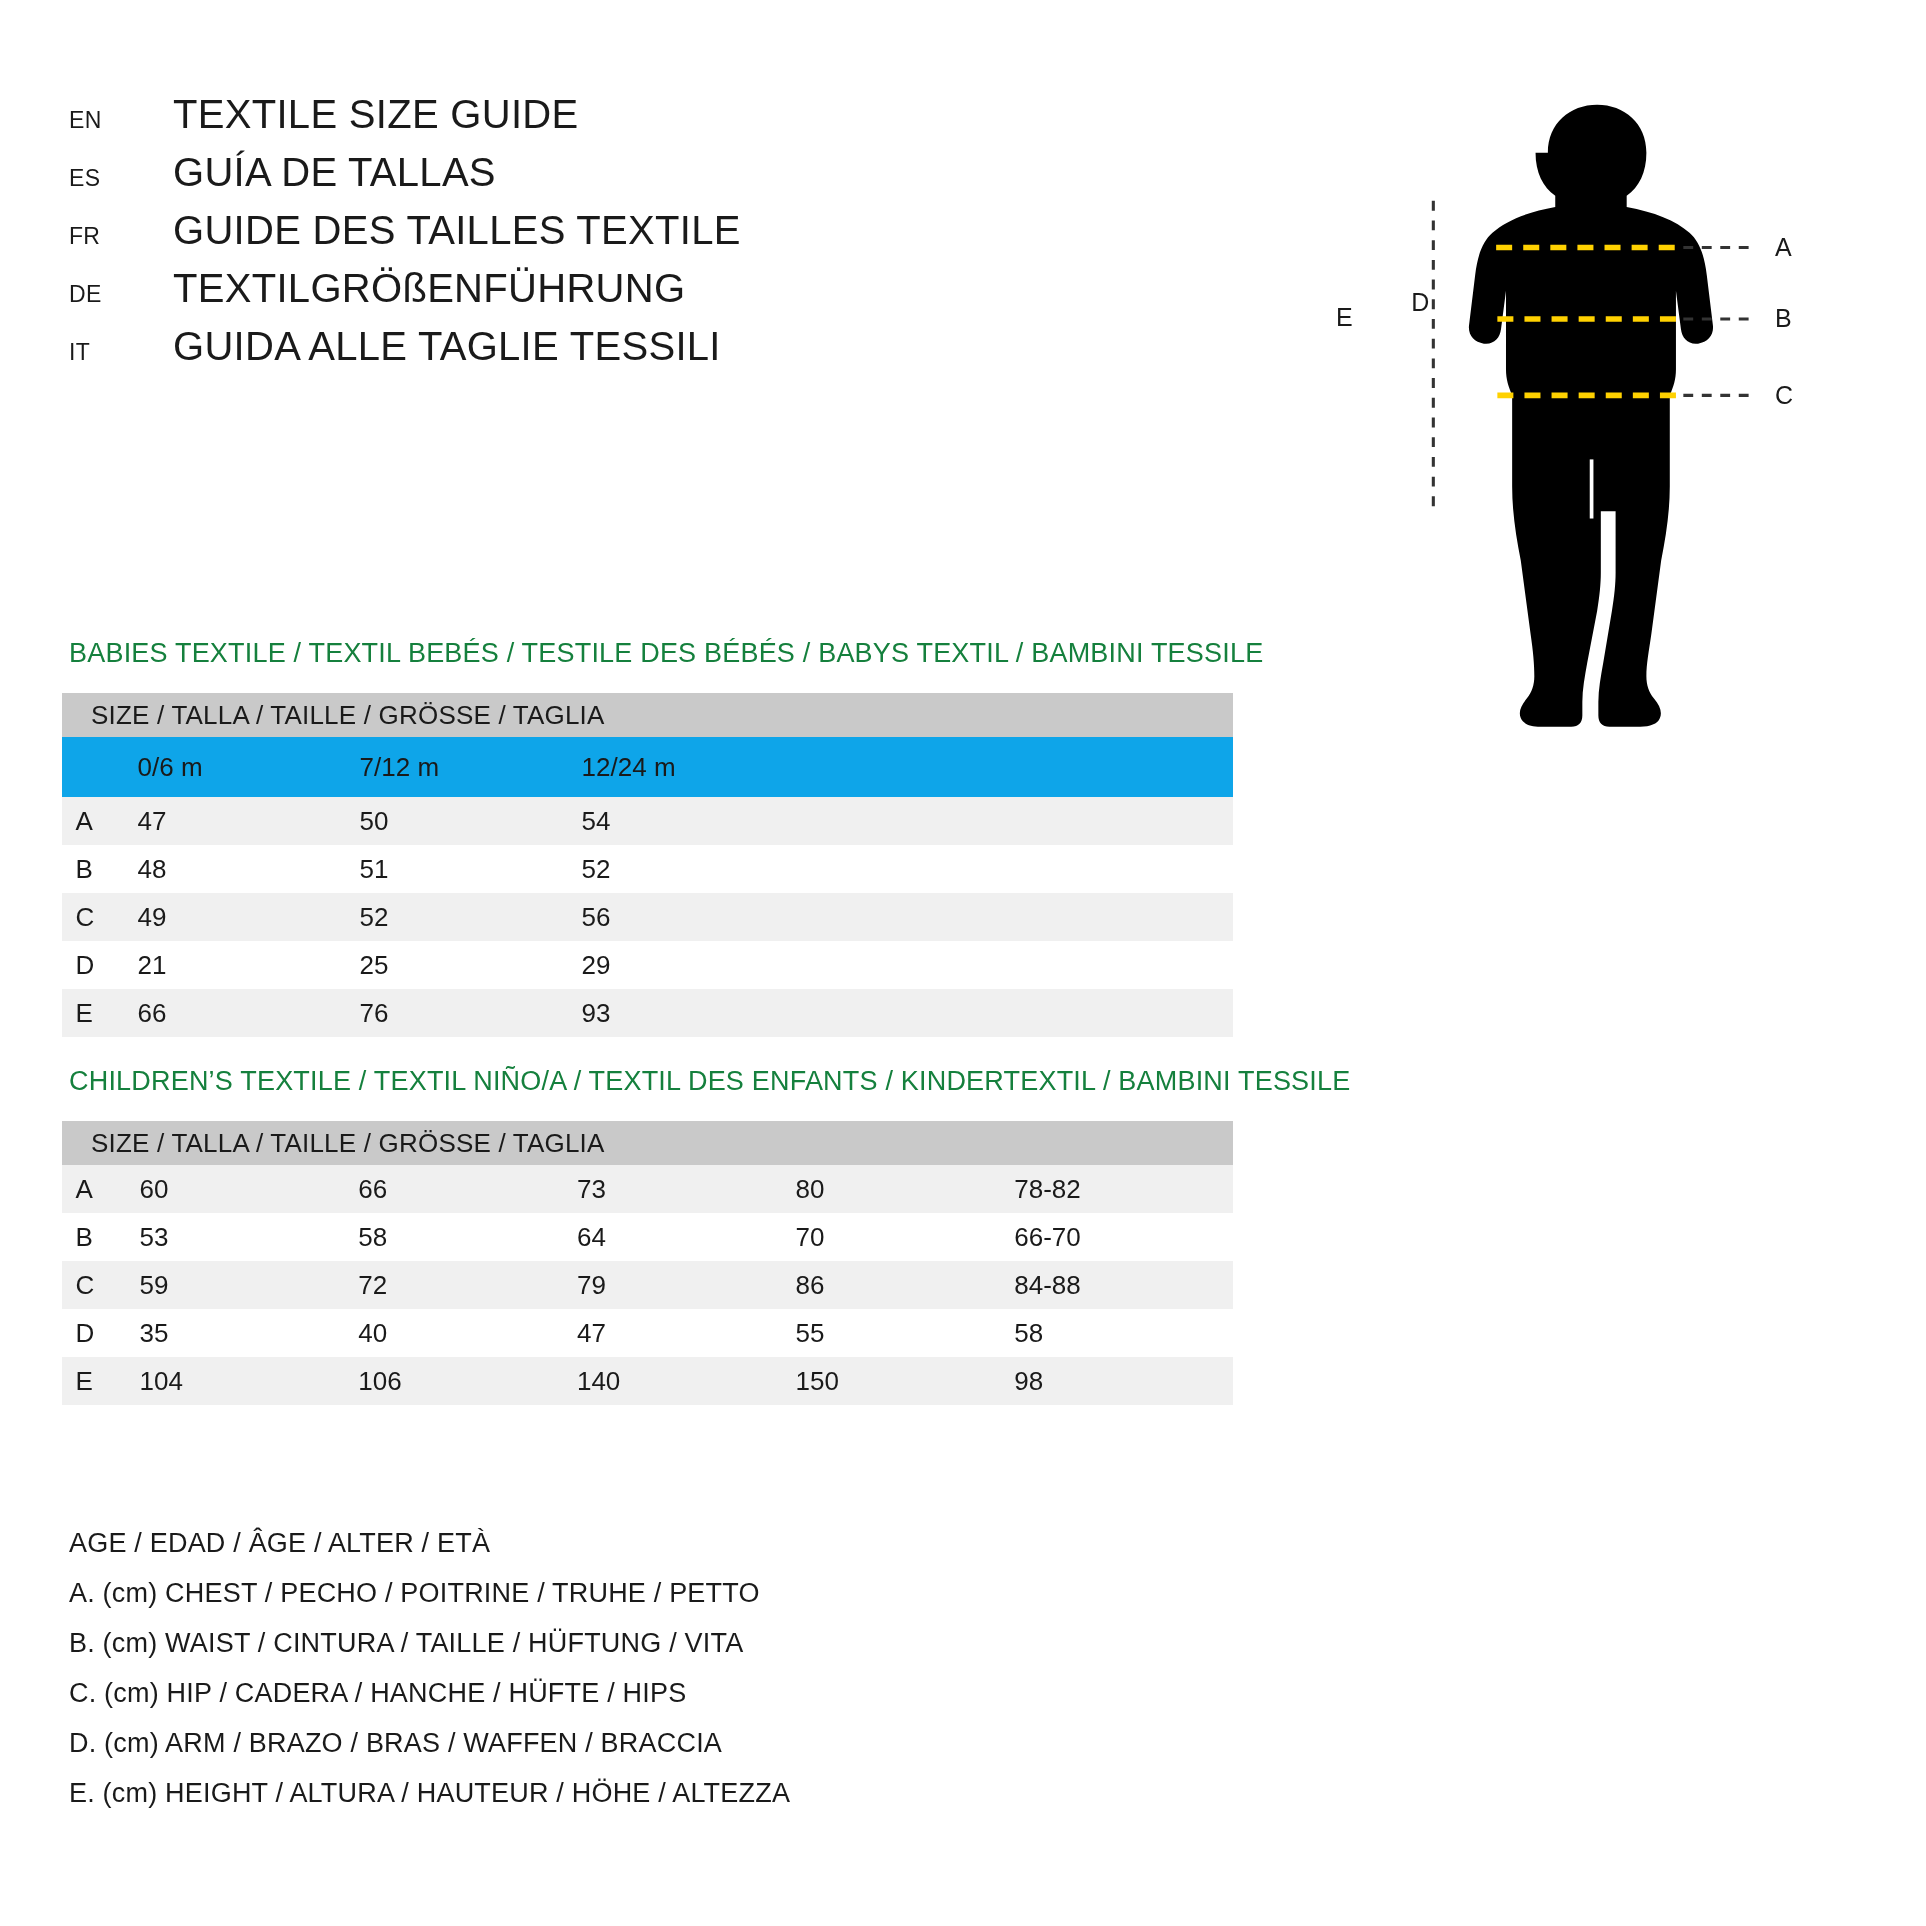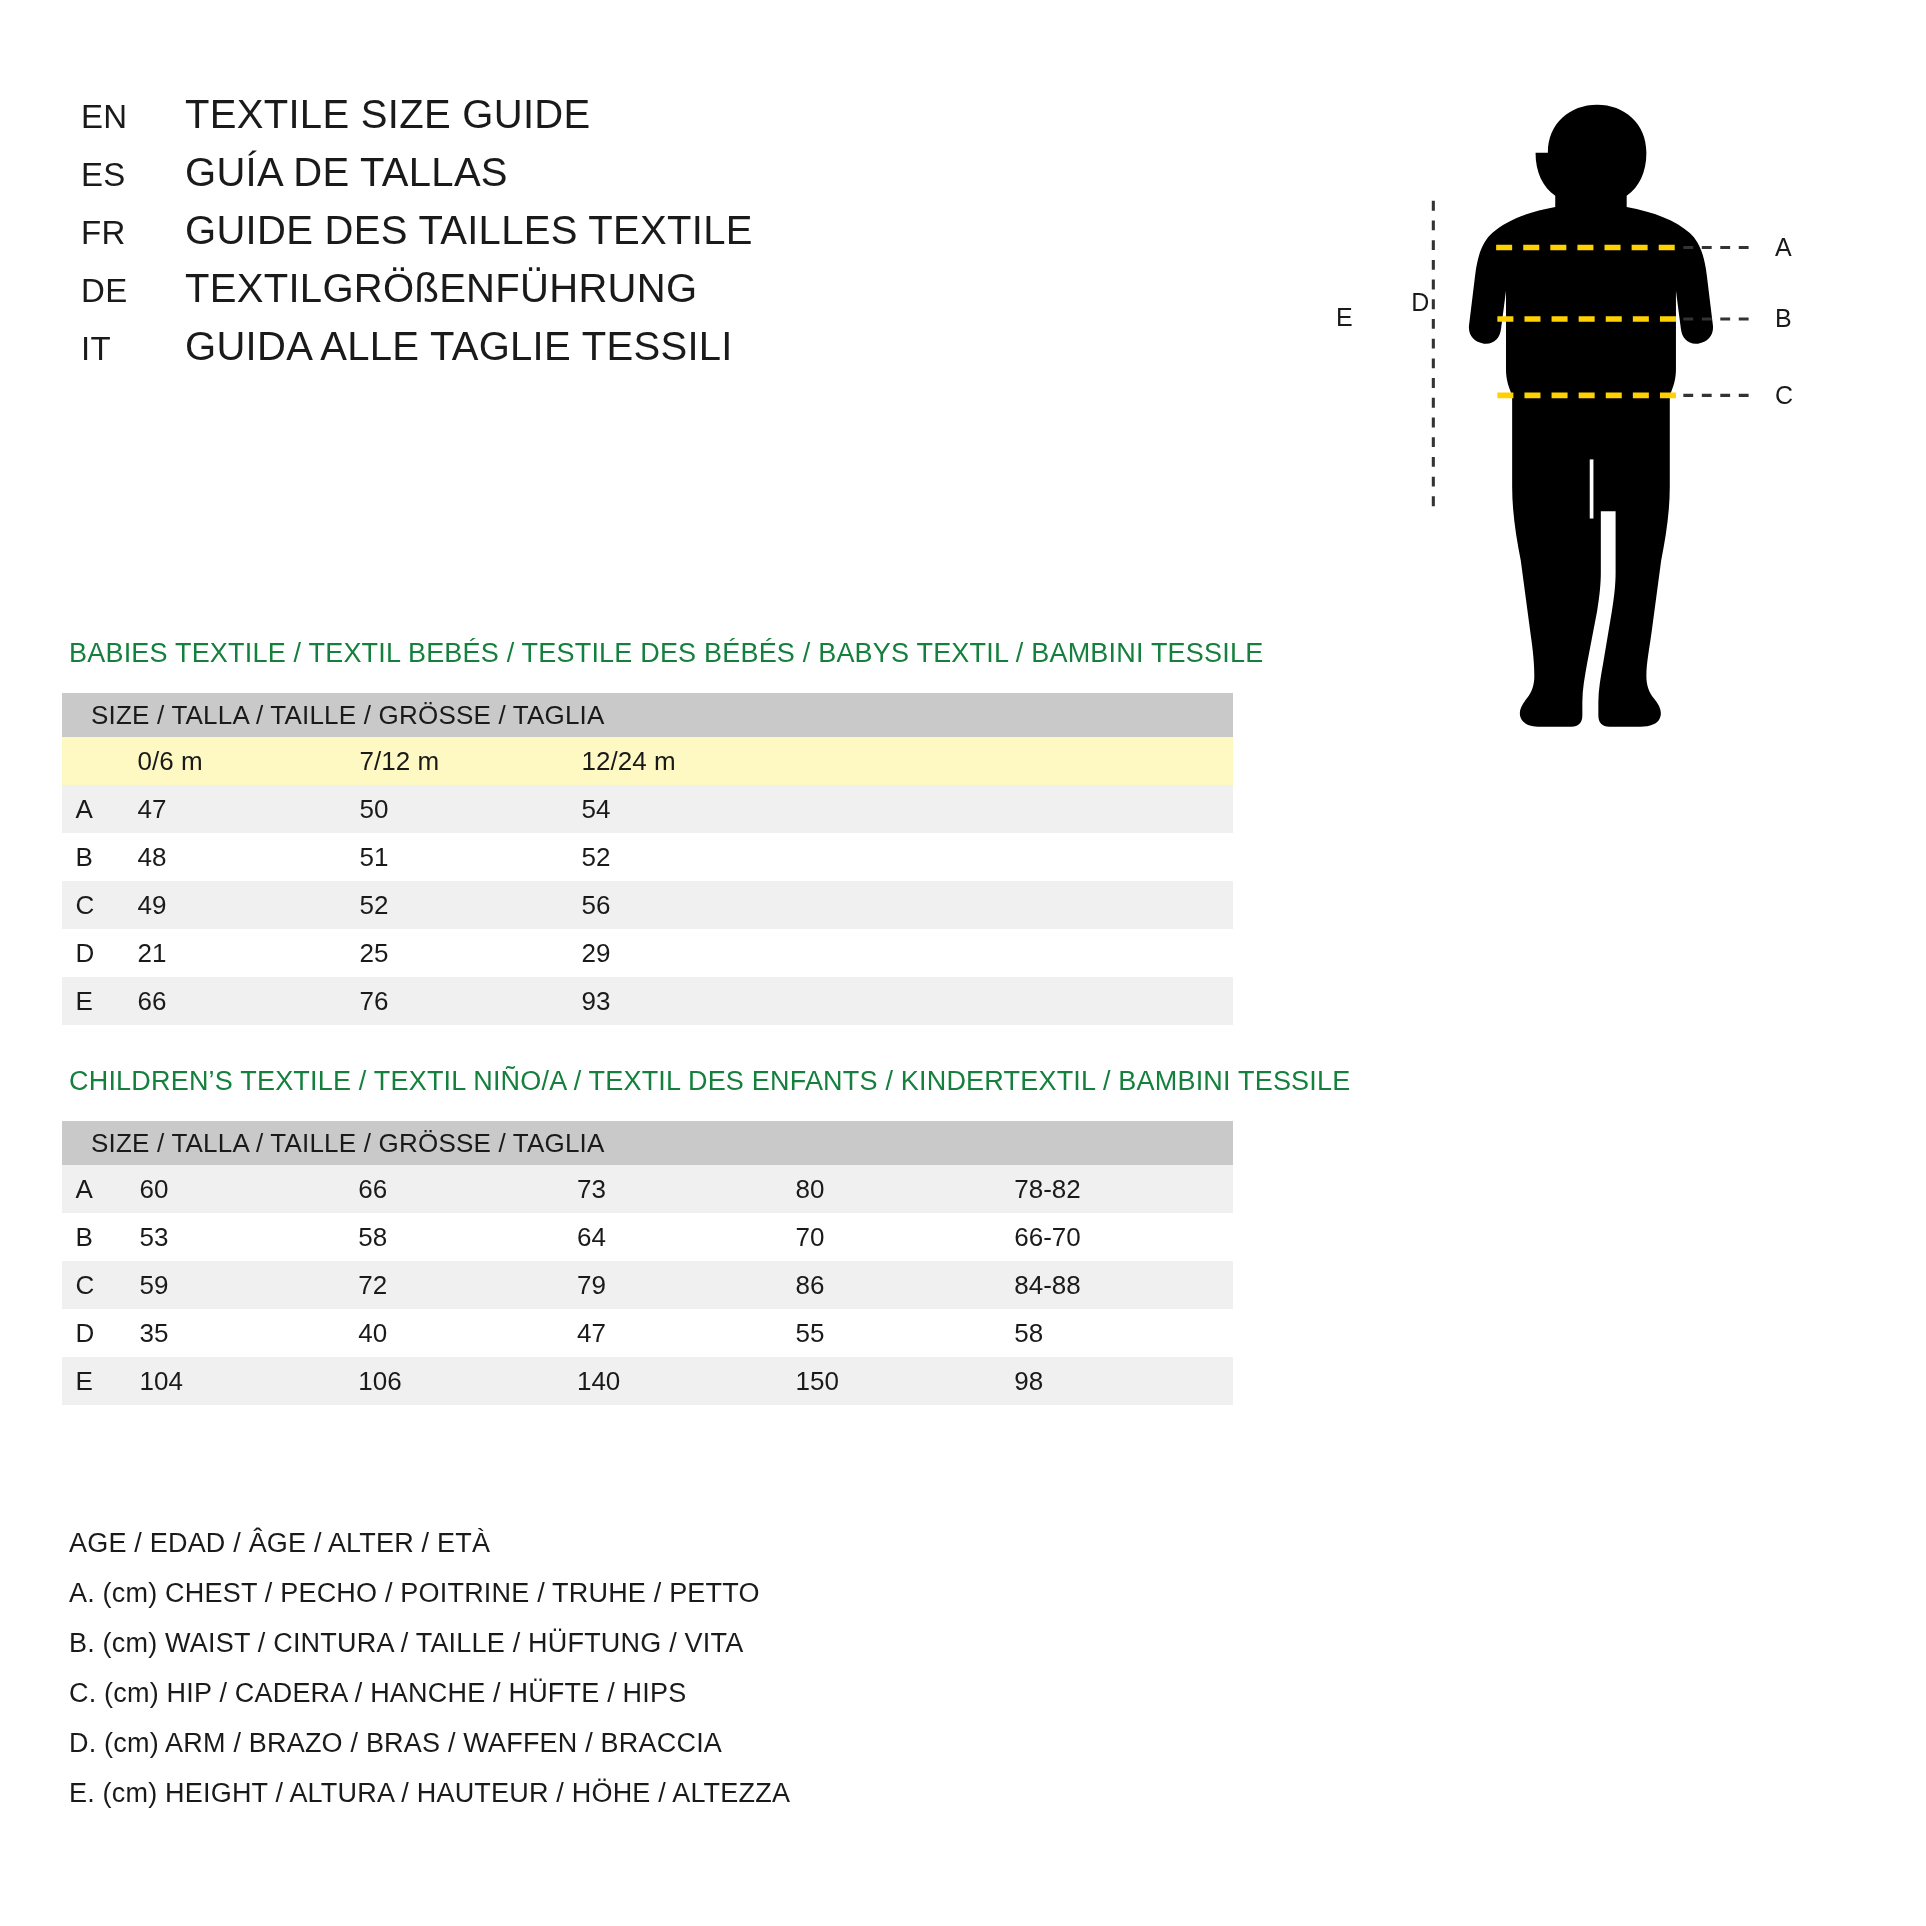--- a/index.html
+++ b/index.html
@@ -27,24 +27,23 @@
     top: 92px;
     width: 986px;
   }
   .lang-row {
     display: flex;
     align-items: baseline;
     height: 58px;
   }
   .lang-code {
     width: 104px;
-    font-size: 33px;
+    font-size: 23px;
     letter-spacing: 0.3px;
     color: #1a1a1a;
-    margin-left: 12px;
   }
   .lang-title {
     font-size: 40px;
     letter-spacing: 0.3px;
     color: #1a1a1a;
   }
 
   
   .figure-area {
     position: absolute;
@@ -82,22 +81,22 @@
     font-weight: normal;
   }
   .size-table .hdr-band th {
     background: #c9c9c9;
     height: 44px;
     padding-left: 29px;
     font-size: 26px;
     letter-spacing: 0.2px;
   }
   .size-table .sizes-row td {
-    height: 48px;
-    background: #fef9c3;
+    height: 60px;
+    background: #0ea5e9;
     margin-left: 26px;
   }
   .size-table tbody tr td {
     height: 48px;
   }
   .size-table tbody tr.shade td {
     background: #f0f0f0;
   }
   .size-table tbody tr.plain td {
     background: #ffffff;

